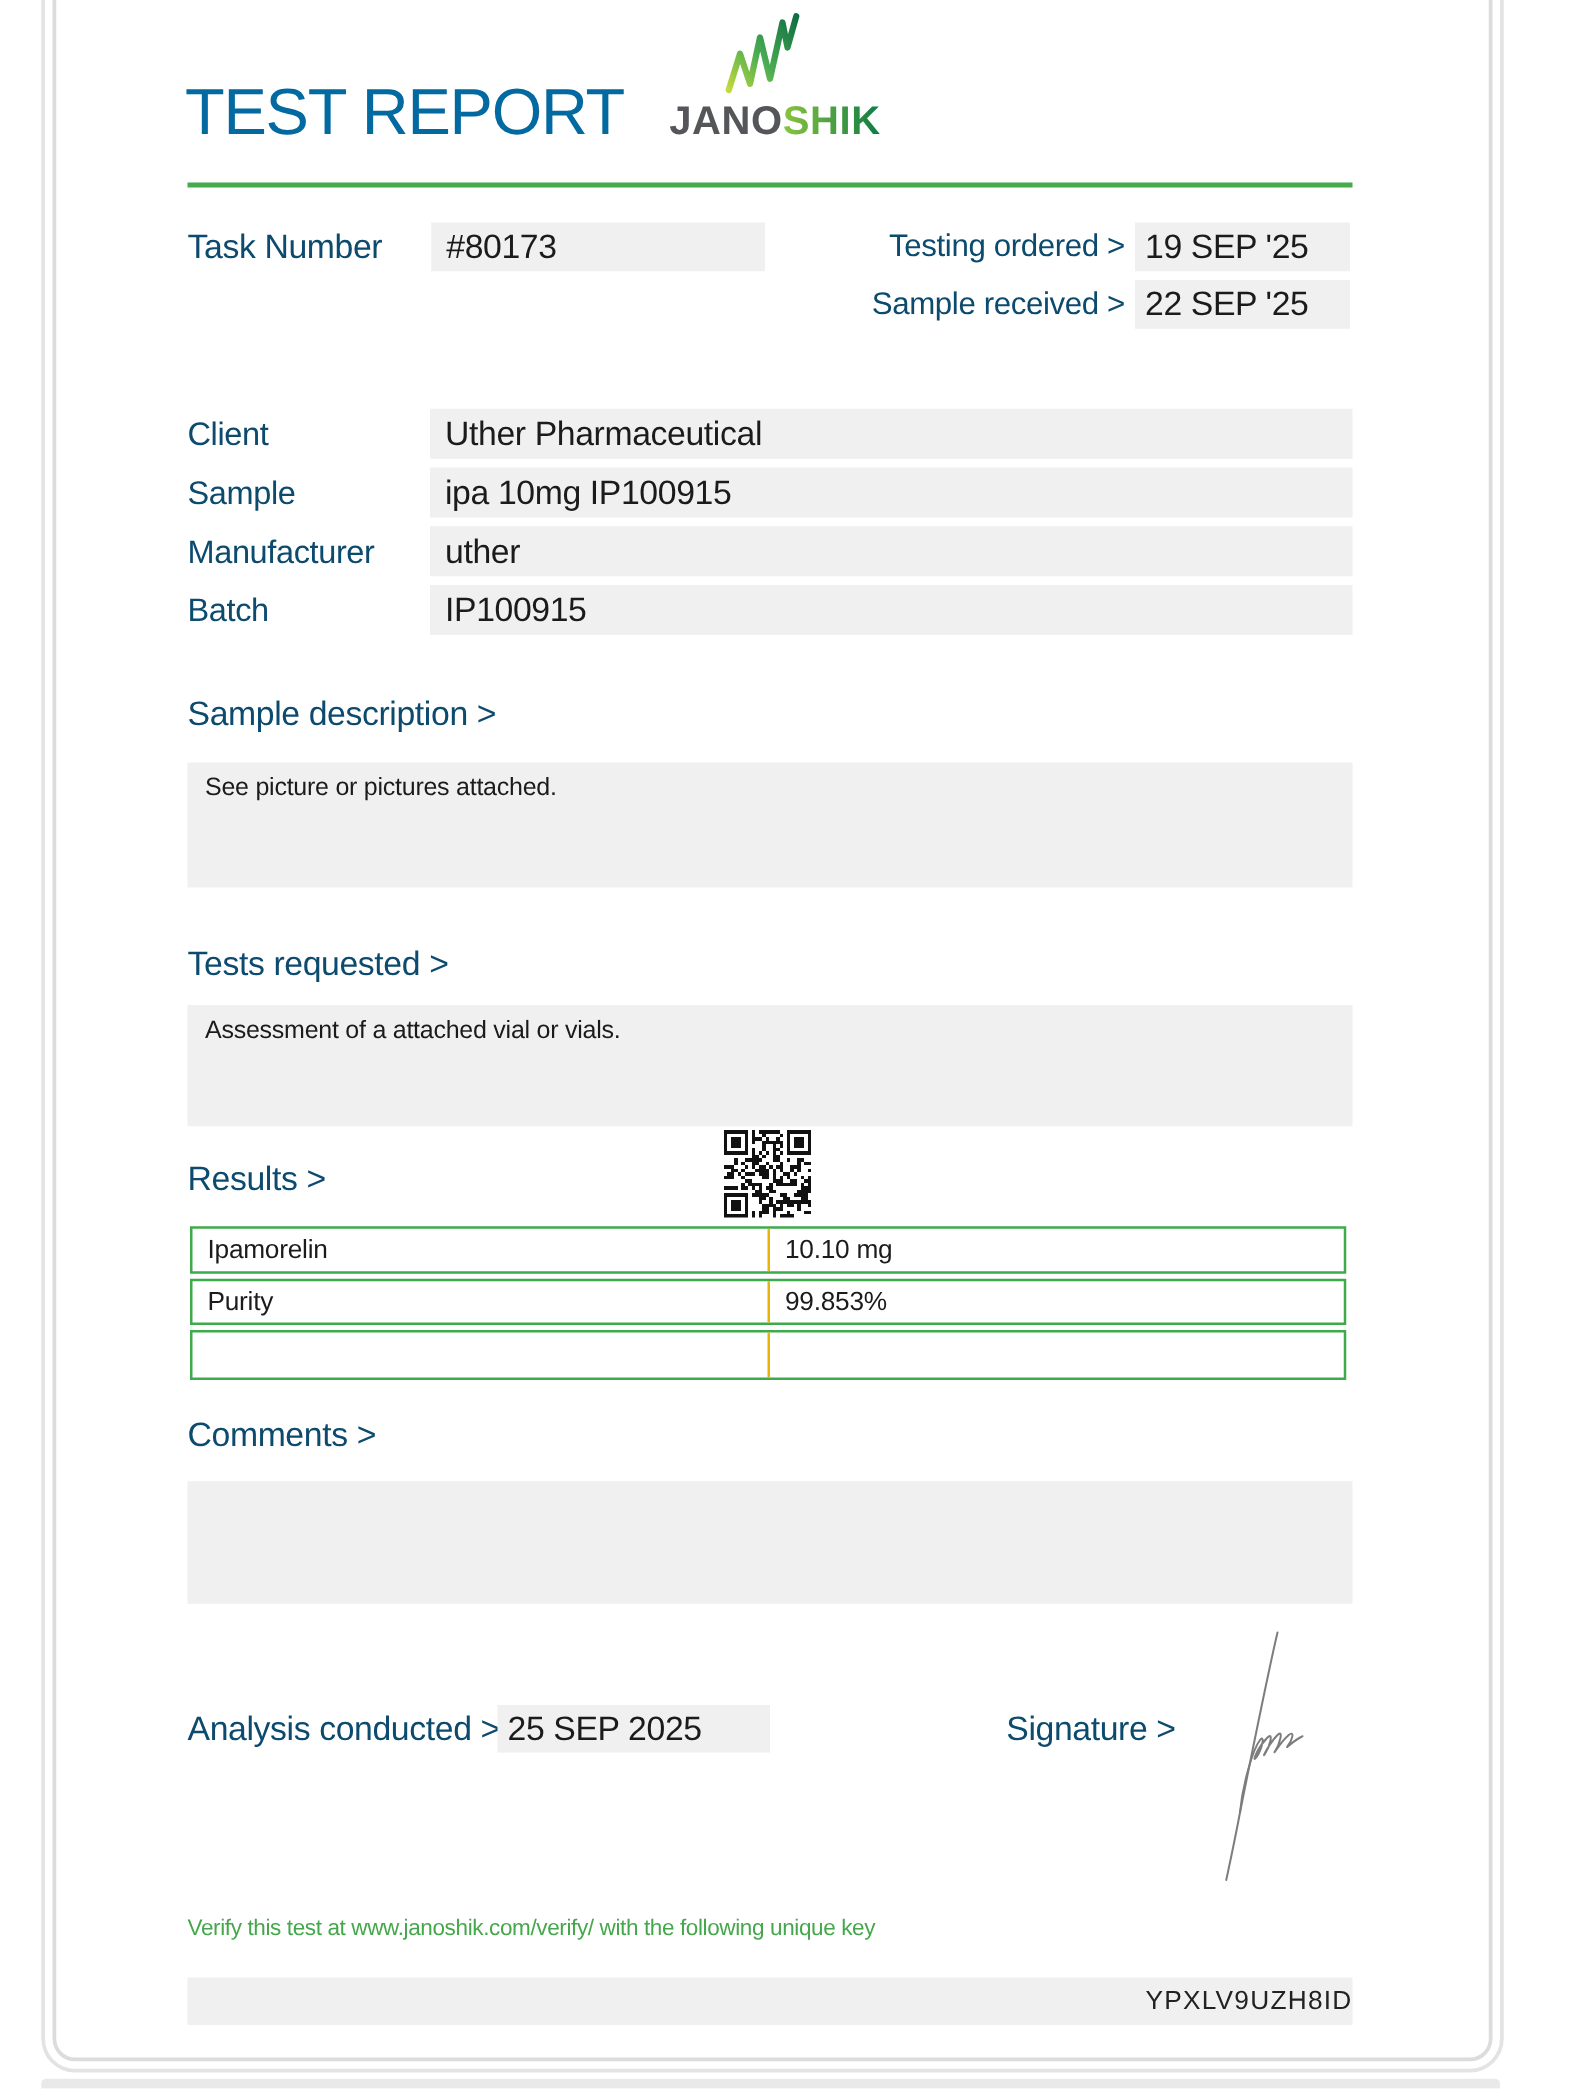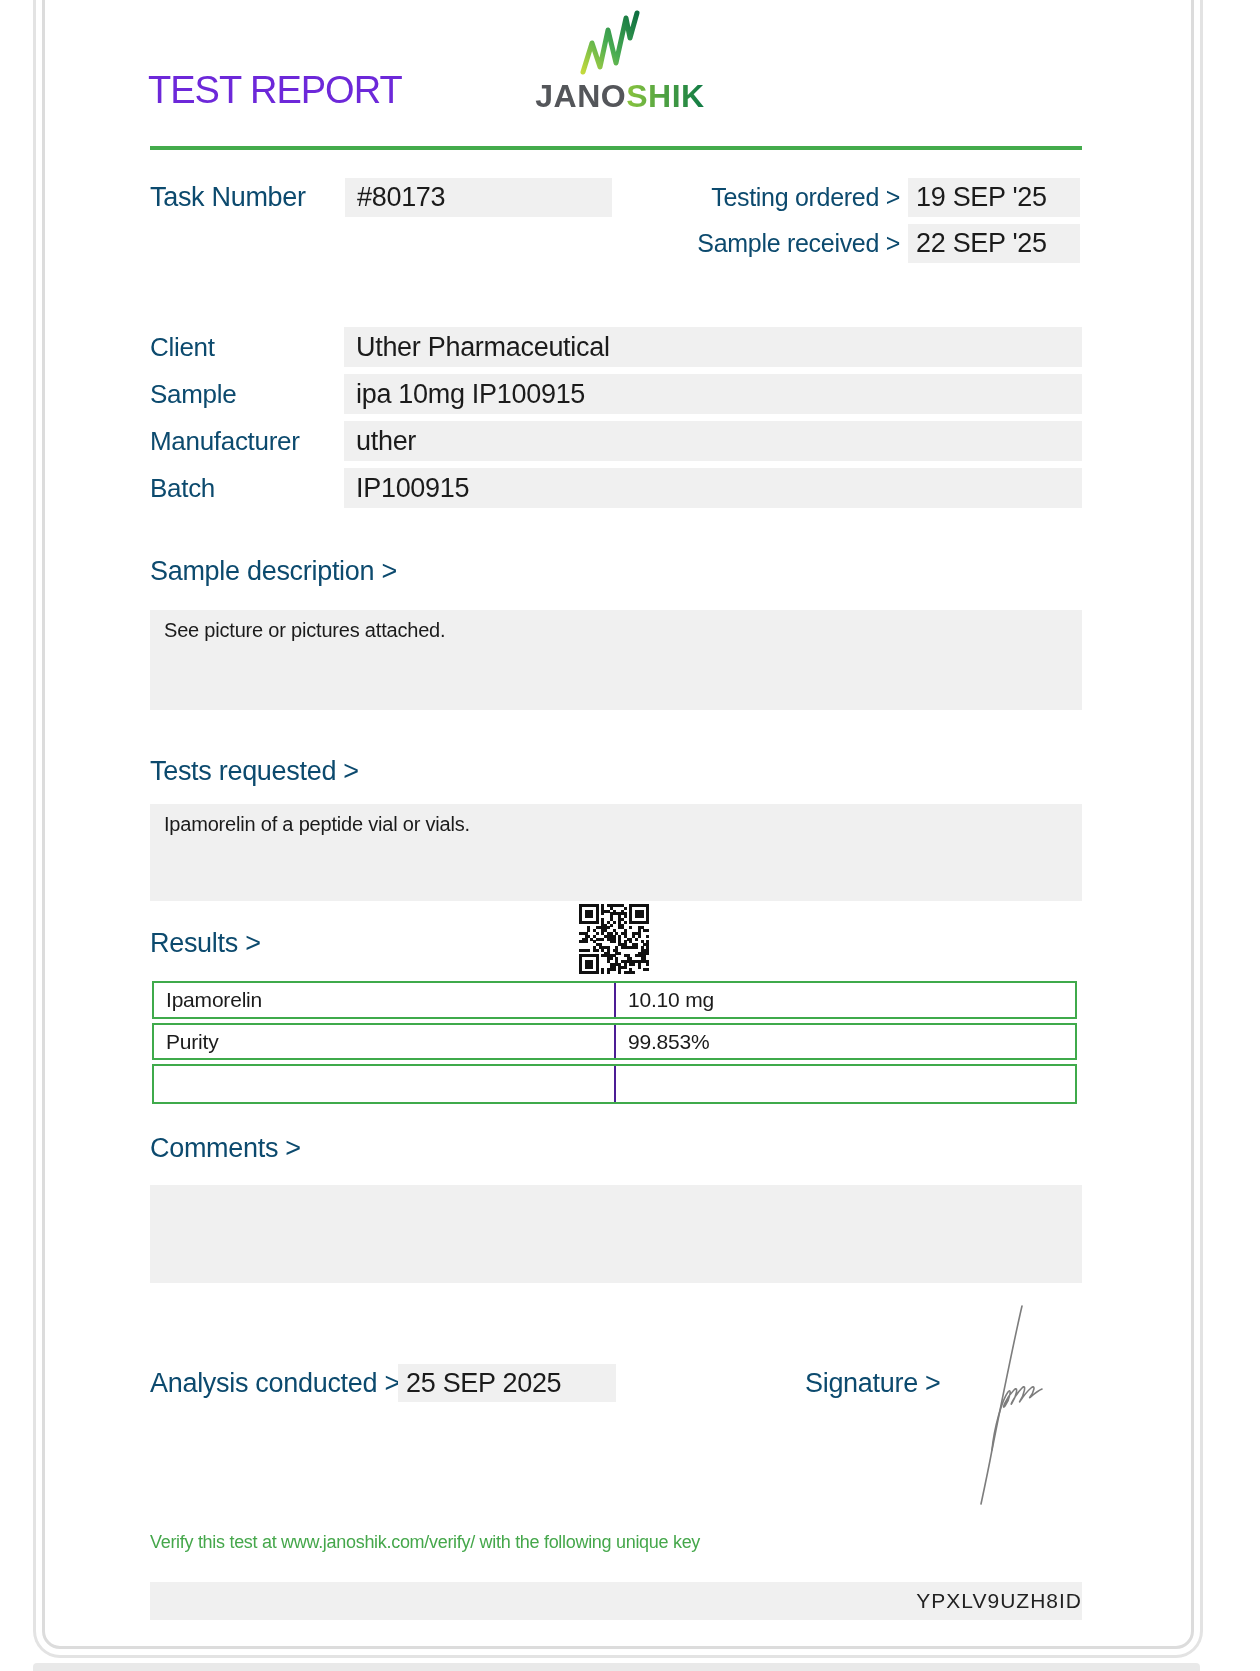--- a/index.html
+++ b/index.html
@@ -5,21 +5,21 @@
   html,body{margin:0;padding:0;background:#ffffff;}
   body{font-family:"Liberation Sans","DejaVu Sans",sans-serif;}
   .page{position:relative;width:1260px;height:1671px;background:#ffffff;overflow:hidden;}
 
   .card{position:absolute;left:42px;top:-40px;width:1146px;height:1683px;background:#fff;
         border:3px solid #dcdcdc;border-radius:18px;
         box-shadow:0 0 0 6px #ffffff,0 0 0 9px #e3e3e3;}
   .next-page-edge{position:absolute;left:33px;top:1663px;width:1167px;height:8px;background:#e9e9e9;border-radius:4px 4px 0 0;}
 
   .abs{position:absolute;}
-  .title{left:148px;top:64px;font-size:38px;line-height:52px;color:#6d28d9;letter-spacing:-1px;white-space:nowrap;text-align:center;}
+  .title{left:148px;top:64px;font-size:52px;line-height:52px;color:#0369a1;letter-spacing:-1px;white-space:nowrap;text-align:center;}
 
   .logo-icon{left:578px;top:8px;}
   .wordmark{left:530px;top:78px;width:180px;text-align:center;font-size:32px;font-weight:bold;letter-spacing:.5px;white-space:nowrap;}
   .wordmark .jano{color:#54565a;}
   .wordmark .shik{background:linear-gradient(90deg,#8bc53f,#0e7a45);-webkit-background-clip:text;background-clip:text;color:transparent;}
 
   .contact{left:800px;top:60px;width:286px;text-align:right;font-size:20px;line-height:27px;color:#55585a;letter-spacing:-.2px;}
 
   .rule{left:150px;top:146px;width:932px;height:4px;background:#44ab4c;}
 
@@ -37,21 +37,21 @@
 
   .sec-lbl{font-size:27px;line-height:30px;}
   .graybox{background:#f0f0f0;box-sizing:border-box;padding:9px 14px;font-size:20px;color:#1b1b1b;letter-spacing:-.2px;}
 
   .qr{left:578px;top:904px;}
 
   .rtable{left:152px;top:981px;width:925px;}
   .trow{display:flex;border:2px solid #3faa4b;box-sizing:border-box;background:#fff;margin-bottom:4px;}
   .trow:nth-child(1){height:38px;} .trow:nth-child(2){height:37px;} .trow:nth-child(3){height:40px;margin-bottom:0;}
   .tcell{display:flex;align-items:center;padding-left:12px;font-size:21px;color:#1b1b1b;box-sizing:border-box;letter-spacing:-.2px;}
-  .tname{width:462px;border-right:2px solid #4c1d95;text-align:center;}
+  .tname{width:462px;border-right:2px solid #eab308;text-align:center;}
   .tval{flex:1;}
 
   .analysis-lbl{left:150px;top:1364px;line-height:38px;}
   .analysis-val{left:398px;top:1364px;width:218px;height:38px;padding-left:8px;box-sizing:border-box;}
   .sig-lbl{left:805px;top:1364px;line-height:38px;}
   .sig-svg{left:948px;top:1300px;}
 
   .verify{left:150px;top:1526px;width:932px;font-size:18px;line-height:32px;color:#45a74b;white-space:nowrap;letter-spacing:-.3px;}
   .keybox{left:150px;top:1582px;width:932px;height:38px;justify-content:flex-end;font-size:21px;letter-spacing:1px;color:#222;}
 </style>
@@ -93,21 +93,21 @@
   <div class="abs valbox f-box" style="top:374px">ipa 10mg IP100915</div>
   <div class="abs lbl f-lbl" style="top:421px">Manufacturer</div>
   <div class="abs valbox f-box" style="top:421px">uther</div>
   <div class="abs lbl f-lbl" style="top:468px">Batch</div>
   <div class="abs valbox f-box" style="top:468px">IP100915</div>
 
   <div class="abs lbl sec-lbl" style="left:150px;top:556px">Sample description &gt;</div>
   <div class="abs graybox" style="left:150px;top:610px;width:932px;height:100px">See picture or pictures attached.</div>
 
   <div class="abs lbl sec-lbl" style="left:150px;top:756px">Tests requested &gt;</div>
-  <div class="abs graybox" style="left:150px;top:804px;width:932px;height:97px">Ipamorelin of a peptide vial or vials.</div>
+  <div class="abs graybox" style="left:150px;top:804px;width:932px;height:97px">Assessment of a attached vial or vials.</div>
 
   <div class="abs lbl sec-lbl" style="left:150px;top:928px">Results &gt;</div>
   <svg class="abs qr" width="72" height="70" viewBox="0 0 25 25" shape-rendering="crispEdges">
       <rect x="0" y="0" width="1.05" height="1.05" fill="#111"></rect>
       <rect x="1" y="0" width="1.05" height="1.05" fill="#111"></rect>
       <rect x="2" y="0" width="1.05" height="1.05" fill="#111"></rect>
       <rect x="3" y="0" width="1.05" height="1.05" fill="#111"></rect>
       <rect x="4" y="0" width="1.05" height="1.05" fill="#111"></rect>
       <rect x="5" y="0" width="1.05" height="1.05" fill="#111"></rect>
       <rect x="6" y="0" width="1.05" height="1.05" fill="#111"></rect>

